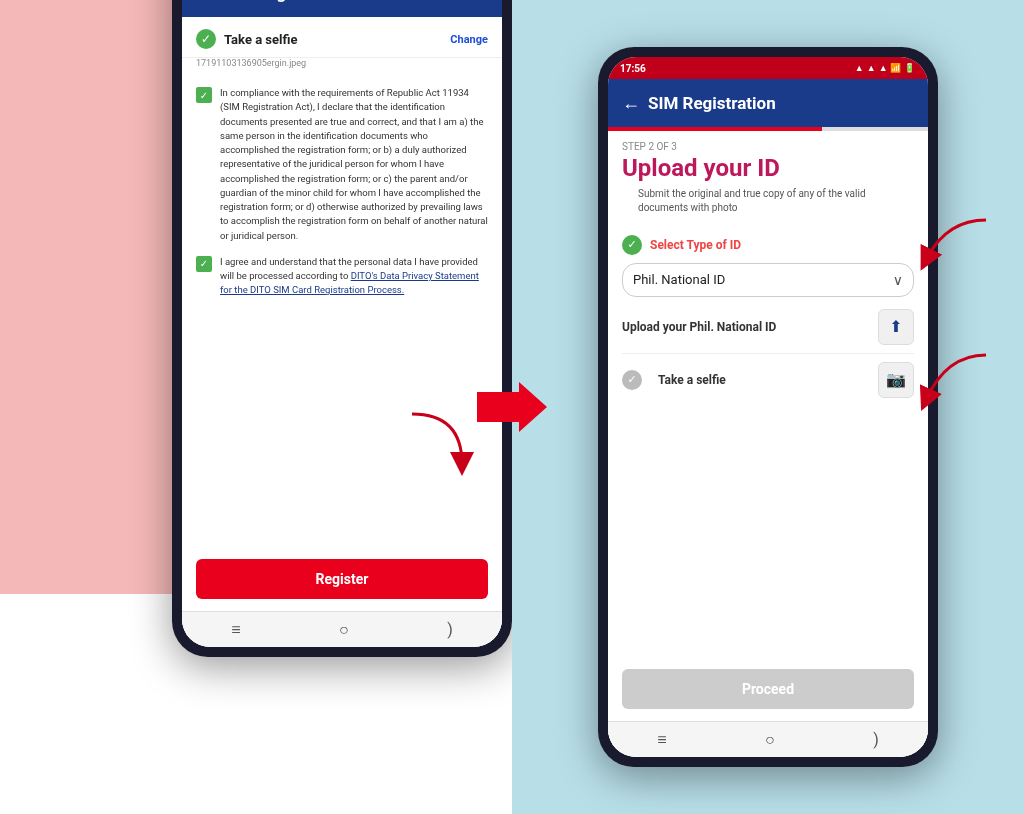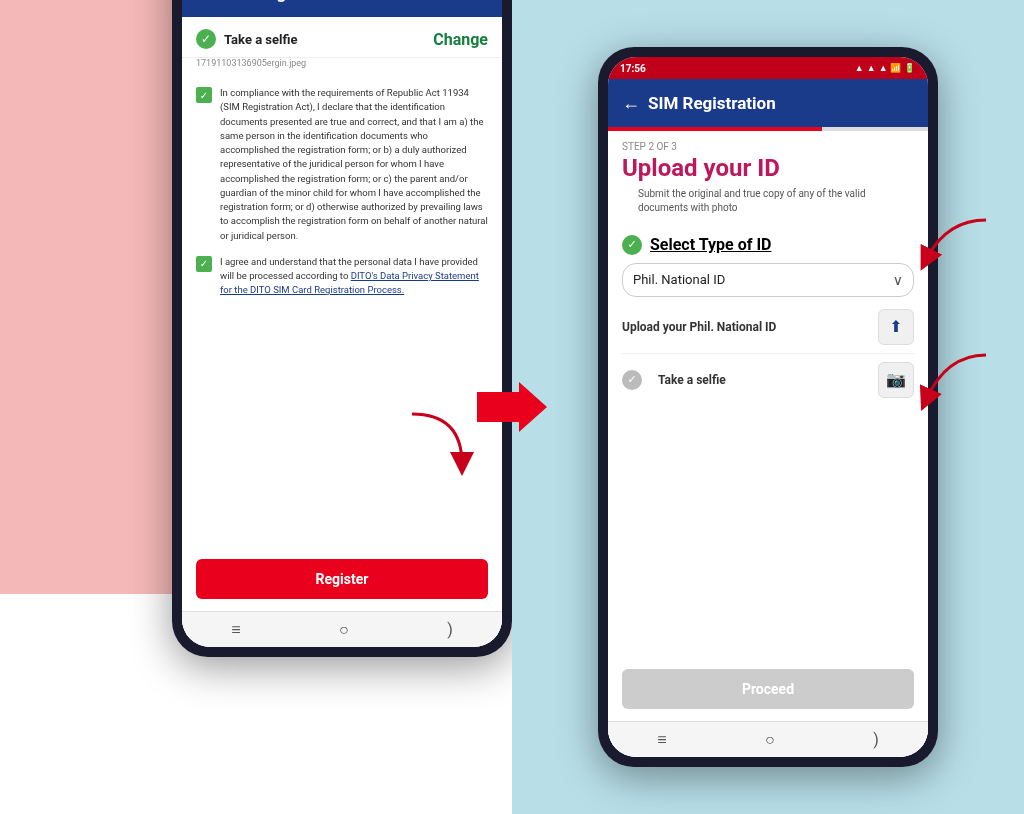--- a/index.html
+++ b/index.html
@@ -146,22 +146,22 @@
       flex: 1;
     }
 
     .selfie-filename {
       font-size: 9px;
       color: #888;
       padding: 0 14px 8px;
     }
 
     .change-btn {
-      color: #15803d;
-      font-size: 16px;
+      color: #1d4ed8;
+      font-size: 11px;
       font-weight: bold;
     }
 
     .terms-section {
       flex: 1;
       padding: 10px 14px;
       overflow: hidden;
     }
 
     .terms-item {
@@ -283,25 +283,24 @@
       font-size: 11px;
       margin-right: 8px;
       flex-shrink: 0;
     }
 
     .circle-icon-gray {
       background: #bbb;
     }
 
     .id-label {
-      font-size: 16px;
-      font-weight: bold;
-      color: #000000;
+      font-size: 12px;
+      font-weight: bold;
+      color: #ef4444;
       flex: 1;
-      text-decoration: underline;
     }
 
     .select-dropdown {
       border: 1px solid #ccc;
       border-radius: 14px;
       padding: 8px 10px;
       display: flex;
       align-items: center;
       justify-content: space-between;
       margin: 4px 0 12px;

